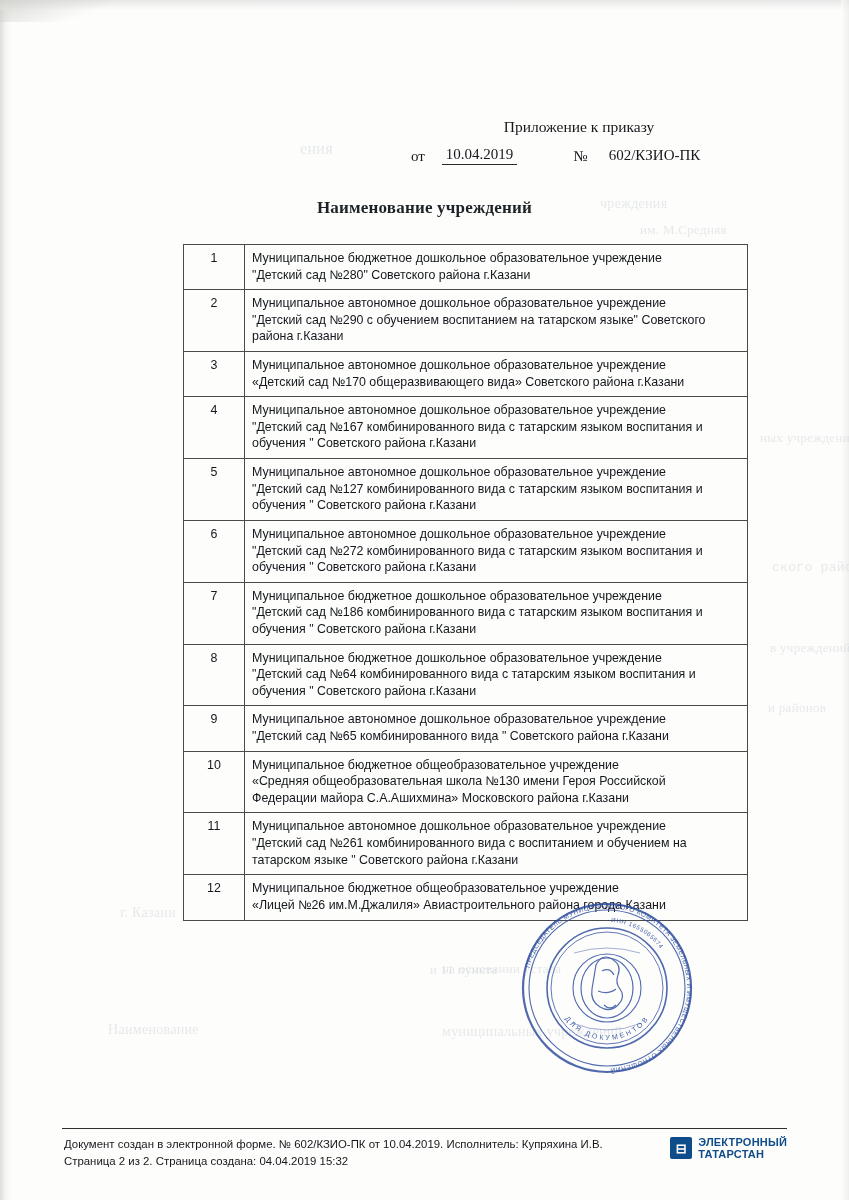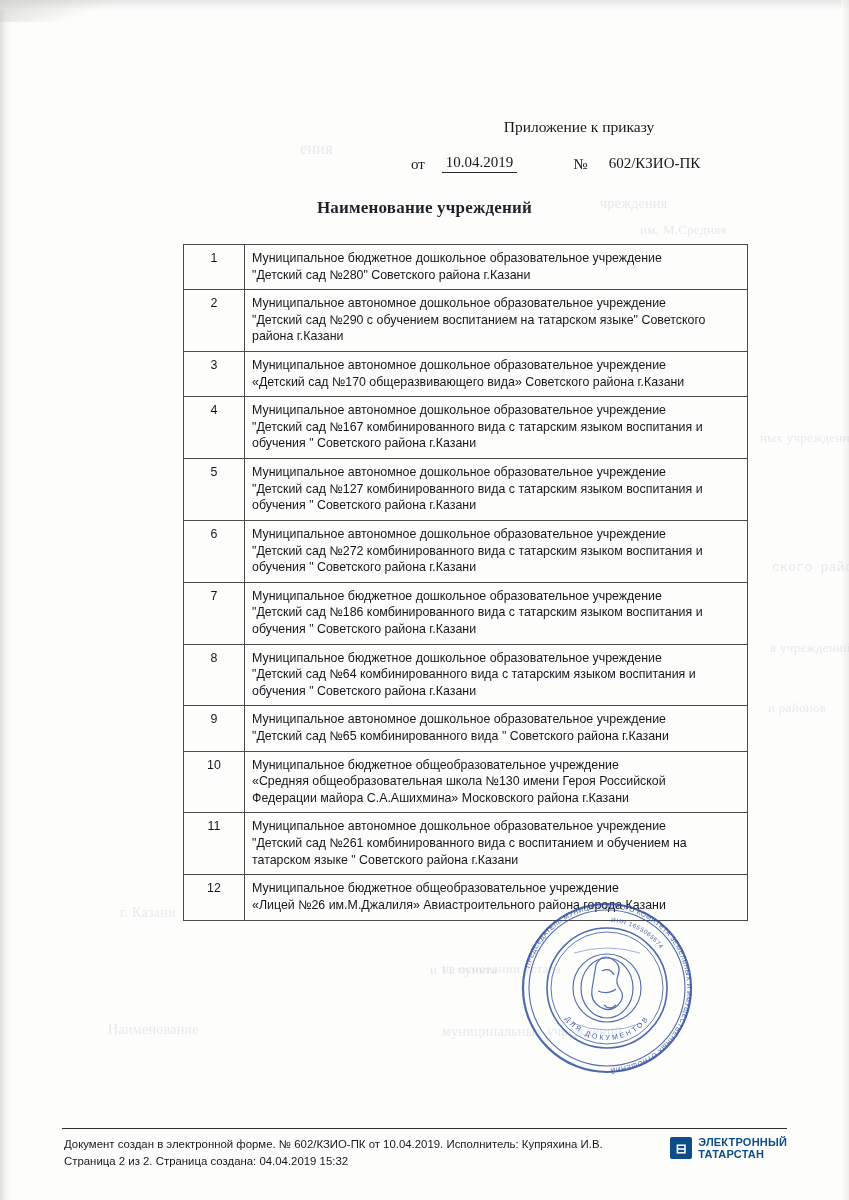--- a/index.html
+++ b/index.html
@@ -67,21 +67,21 @@
     position: absolute;
     top: 118px;
     right: 80px;
     width: 380px;
     font-family: "Liberation Serif", serif;
     font-size: 15.5px;
     color: #16181a;
   }
   .header-line1 {
     text-align: center;
-    margin-bottom: 18px;
+    margin-bottom: 10px;
   }
   .header-line2 {
     display: flex;
     align-items: flex-end;
     gap: 17px;
     justify-content: flex-start;
     padding-left: 22px;
   }
   .hl-label { font-size: 15px; }
   .hl-value {

